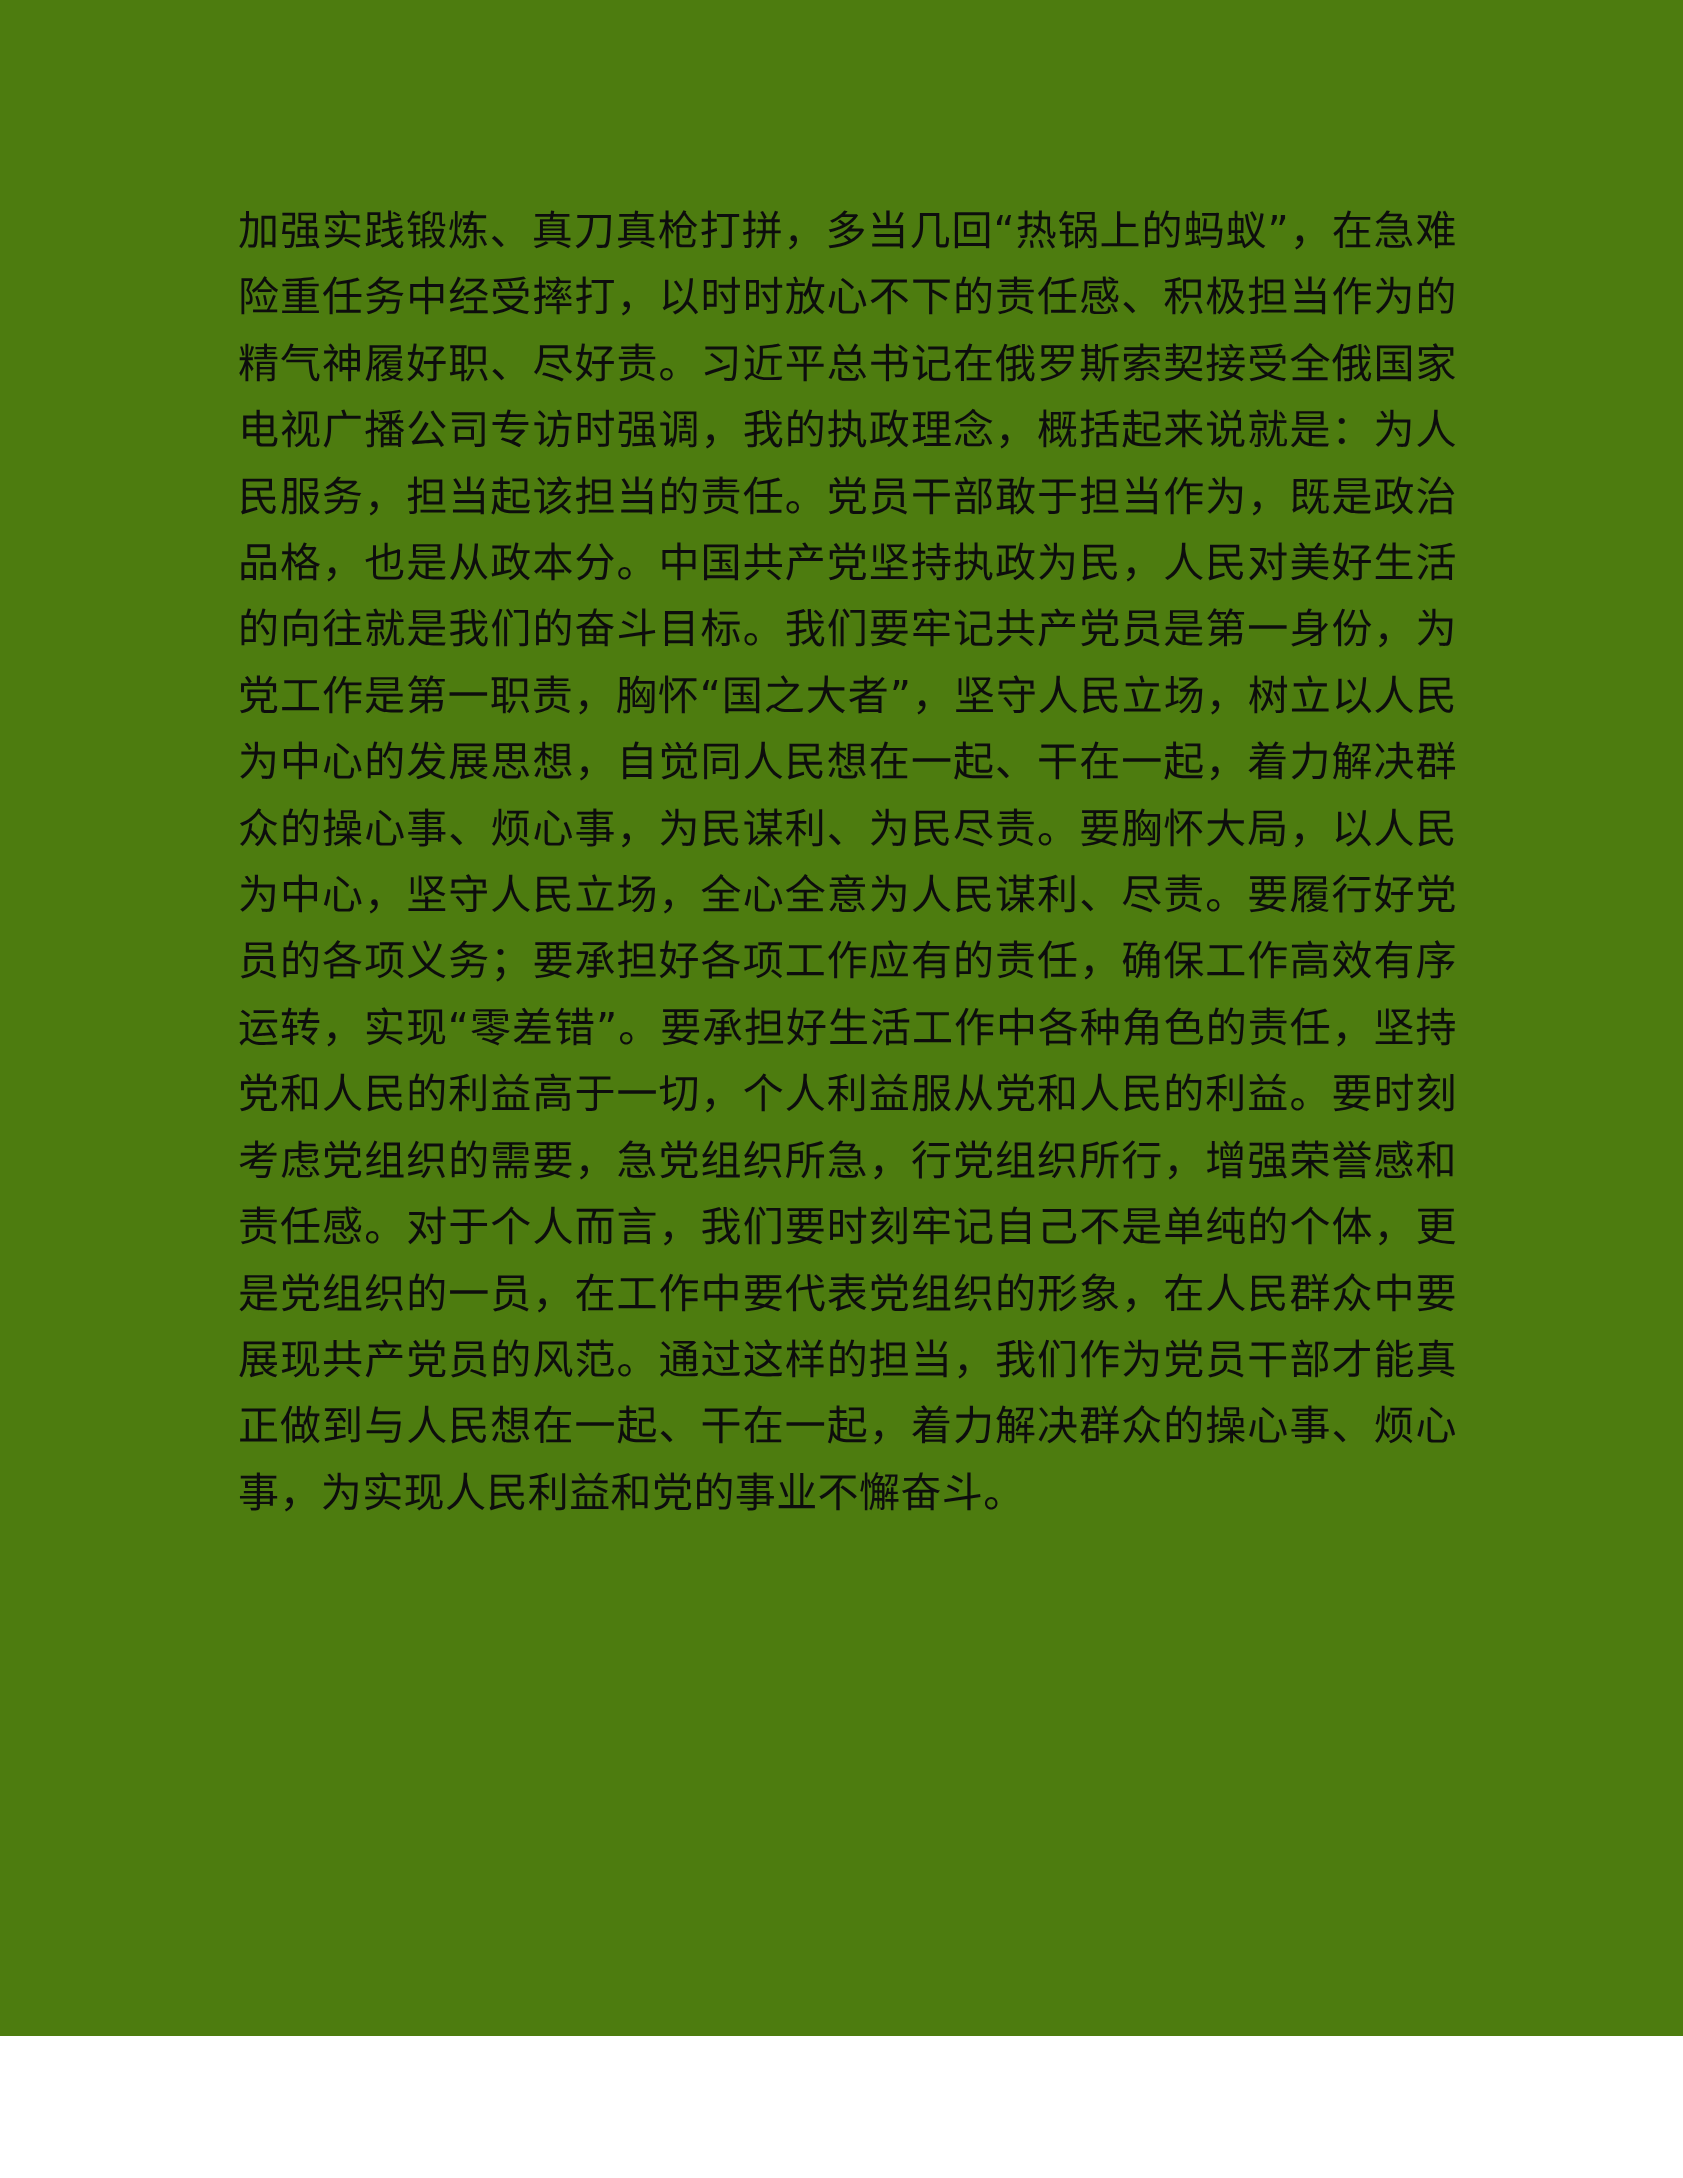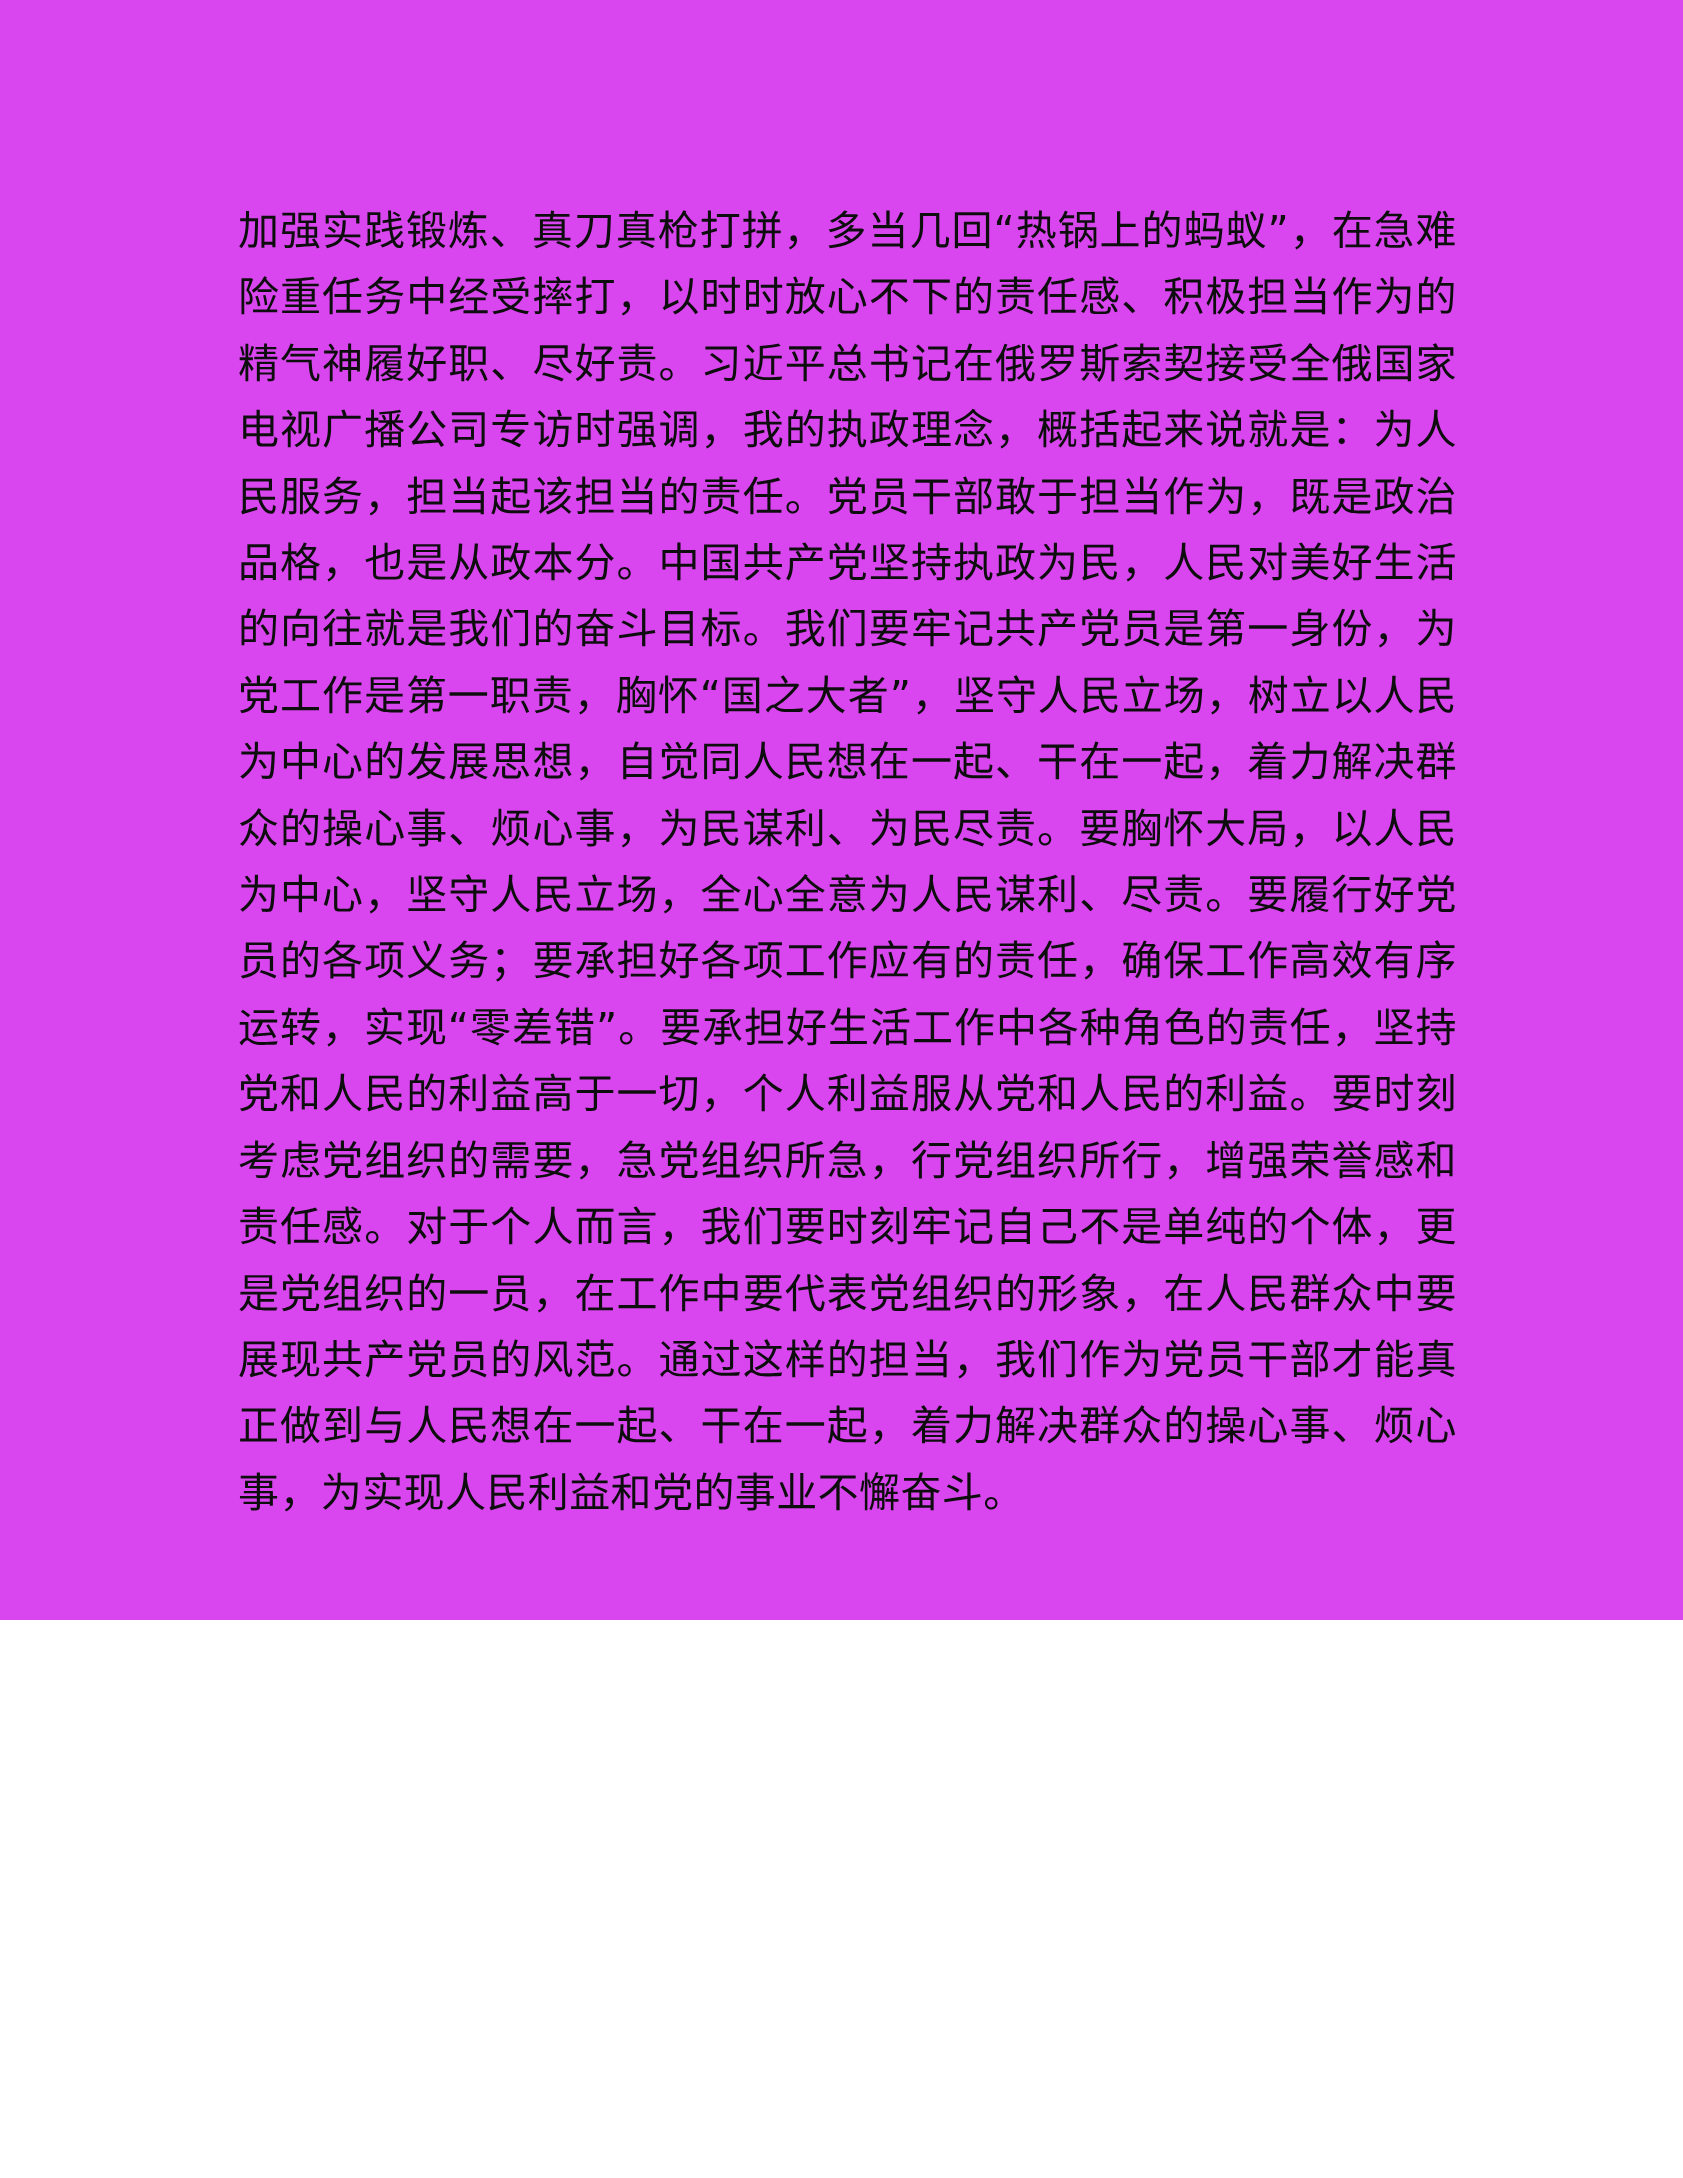--- a/index.html
+++ b/index.html
@@ -10,22 +10,22 @@
   }
   body {
     width: 1683px;
     height: 2178px;
     overflow: hidden;
     font-family: "DejaVu Sans", sans-serif;
   }
   .page {
     box-sizing: border-box;
     width: 1683px;
-    height: 1620px;
-    background: #d946ef;
+    height: 2036px;
+    background: #4d7c0f;
     padding: 198px 226px 0 238px;
   }
   .doc-body {
     font-family: "DejaVu Sans", sans-serif;
     font-size: 41px;
     line-height: 1.62;
     color: #0d0d0d;
     text-align: justify;
     text-justify: inter-ideograph;
     letter-spacing: 0.4px;

